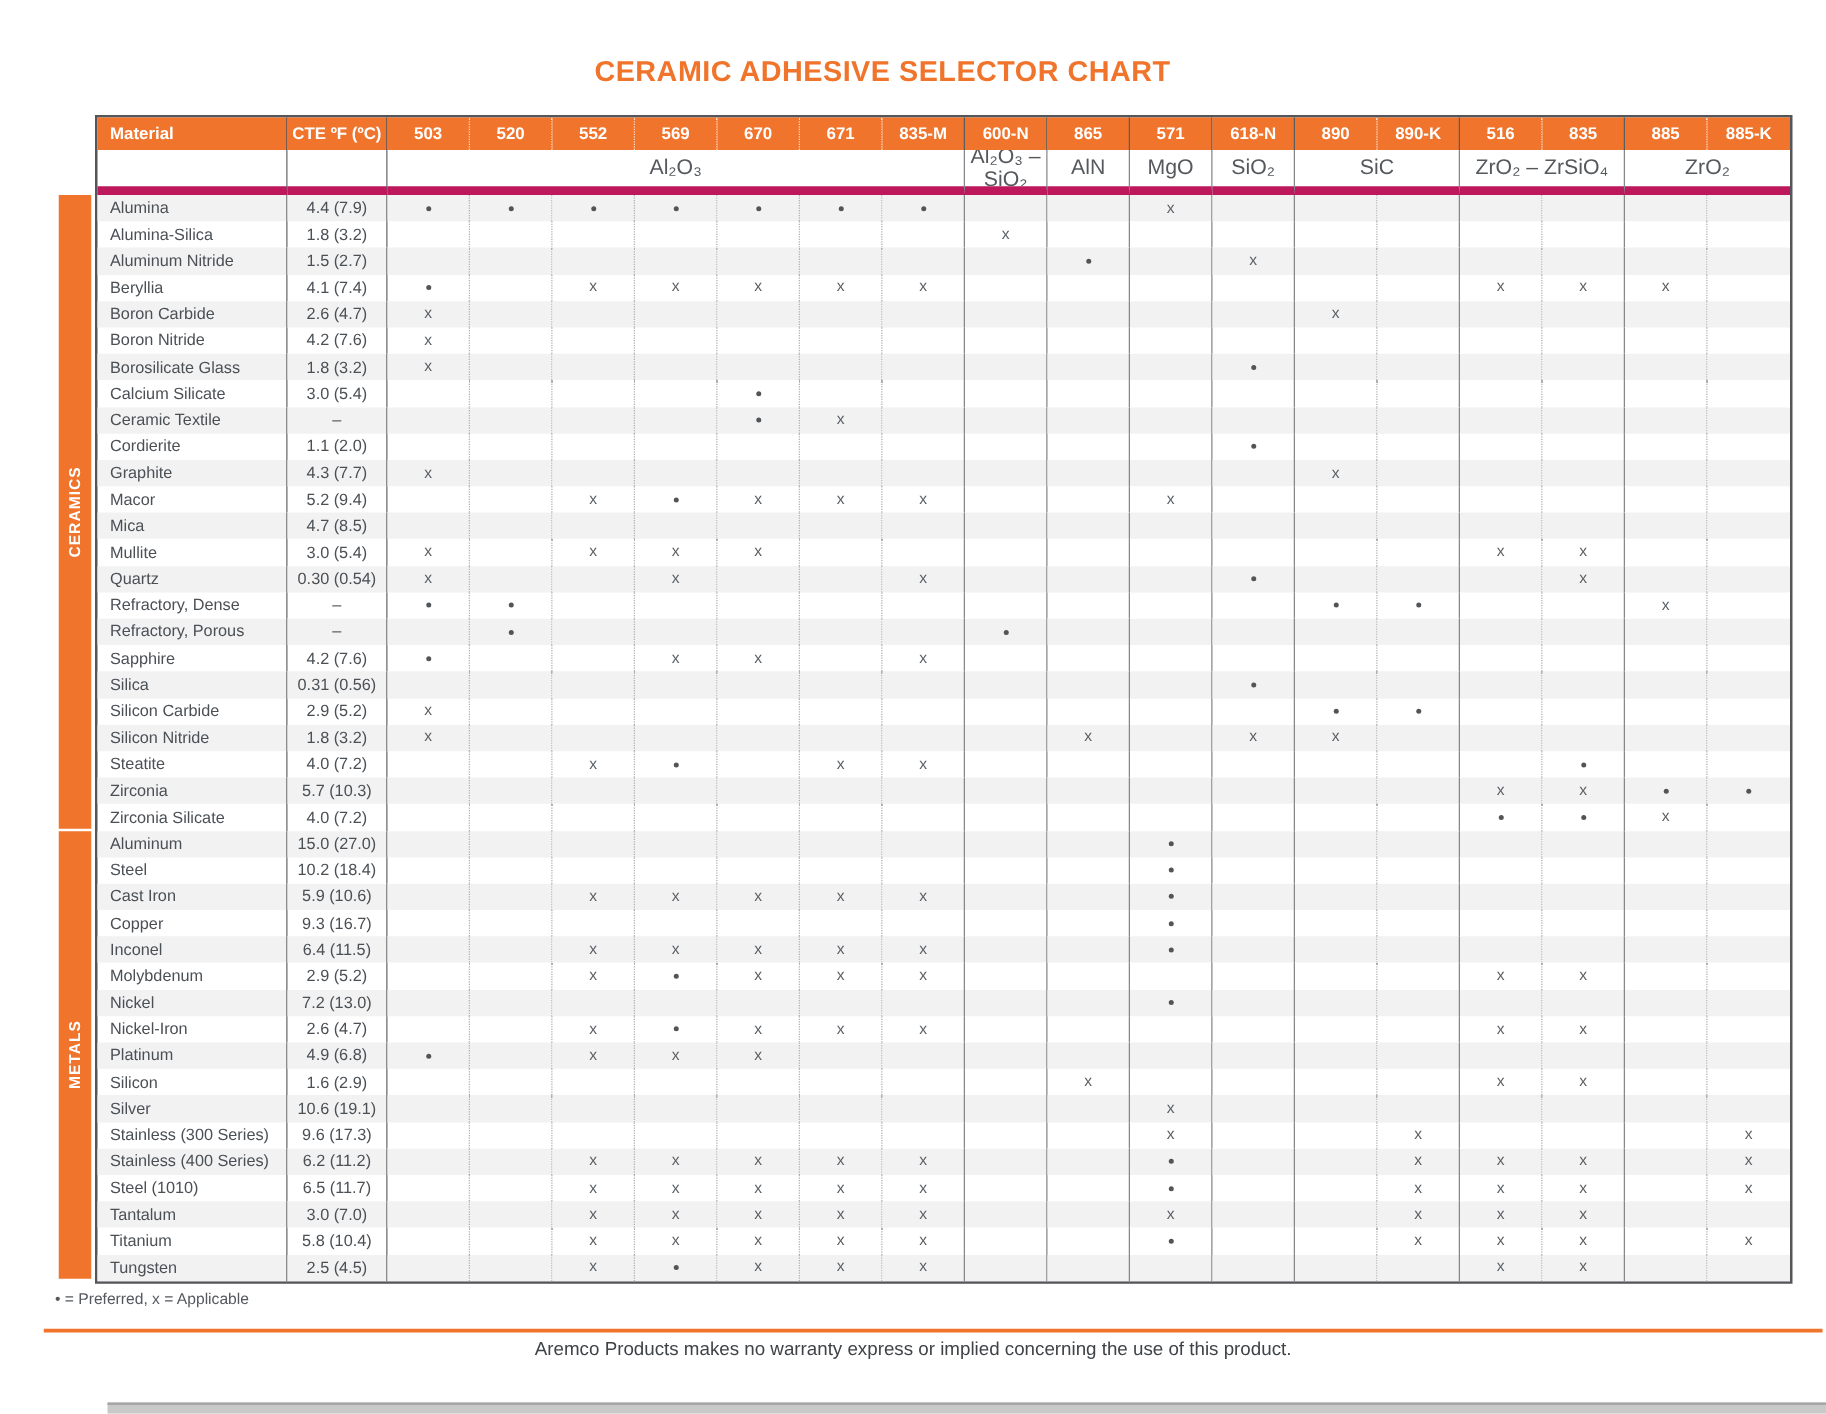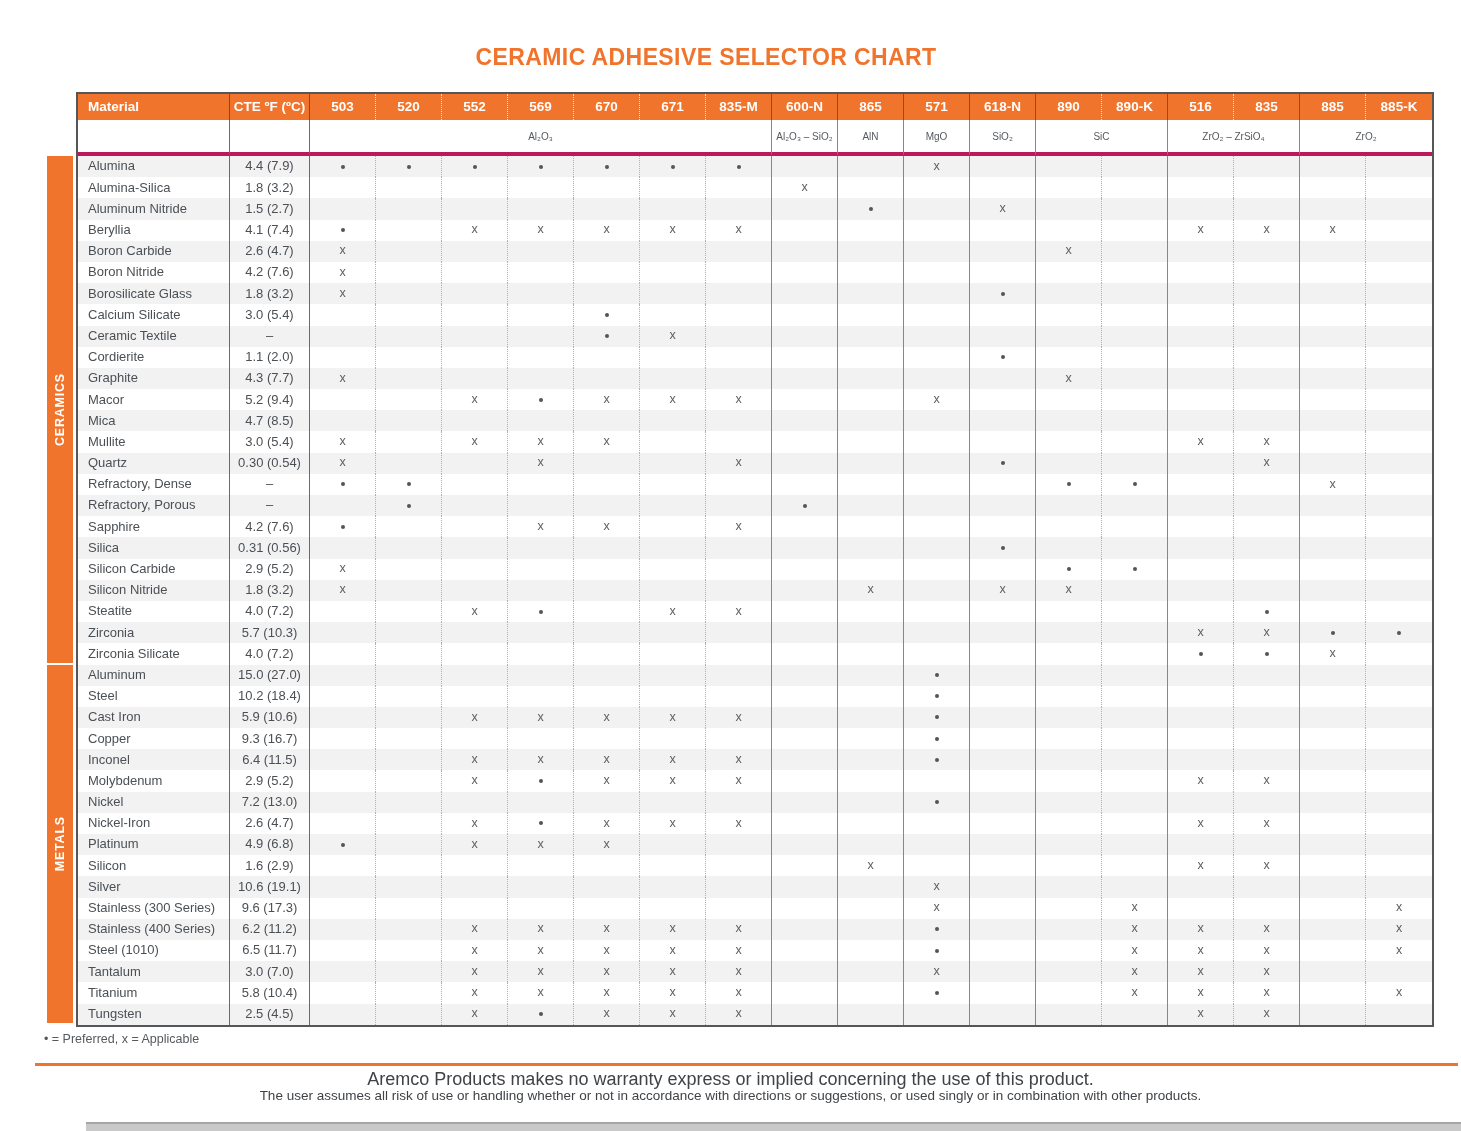--- a/index.html
+++ b/index.html
@@ -43,35 +43,35 @@
   .bd-solid{border-right:1px solid #85878A;}
   .bd-dot{border-right:1px dotted #AFB0B2;}
   
   .hd{
     background:var(--orange,#F0742B);color:#fff;font-weight:bold;font-size:13.5px;
   }
   .hd.bd-hdot{border-right:1px dotted rgba(255,255,255,.75);}
   .hd.bd-hsolid{border-right:1px solid #5B5C5E;}
   .hd.bd-dark{border-right:1.5px solid #55565A;}
   
-  .fr{border-bottom:4px solid #be185d;color:#55595E;text-align:center;font-size:10px;}
+  .fr{border-bottom:7px solid #be185d;color:#55595E;text-align:center;font-size:17px;}
   
   .mk{font-size:12.5px;color:#5B6065;}
   .dot{width:4px;height:4px;border-radius:50%;background:#515558;display:inline-block;}
   
   .legend{
     position:absolute;left:44px;top:1032px;font-size:12.5px;color:#55595E;
   }
   .rule{
     position:absolute;left:35px;top:1063px;width:1423px;height:3px;
     background:var(--orange,#F0742B);
   }
   .footer{position:absolute;left:0;top:1071px;width:1461px;text-align:center;color:#3F4347;}
   .footer .f1{font-size:15px;line-height:19px;}
-  .footer .f2{font-size:18px;line-height:17px;}
+  .footer .f2{font-size:15px;line-height:17px;}
   .footer .f3{font-size:13.5px;line-height:16px;}
   .bottom-bar{
     position:absolute;left:86px;top:1122px;width:1375px;height:7px;
     background:#C9C9C9;border-top:2px solid #A6A6A6;box-sizing:content-box;
   }
 </style>
 </head>
 <body>
 
 <h1 class="title">CERAMIC ADHESIVE SELECTOR CHART</h1>
@@ -981,16 +981,15 @@
     <div class="c mk bd-dot stripe"></div>
     <div class="c mk  stripe"></div>
   </div>
 
 <div class="legend">• = Preferred, x = Applicable</div>
 
 <div class="rule"></div>
 
 <div class="footer">
   <div class="f2">Aremco Products makes no warranty express or implied concerning the use of this product.</div>
-  <div class="f3">The user assumes all risk of use or handling whether or not in accordance with directions or suggestions, or used singly or in combination with other products.</div>
 </div>
 
 <div class="bottom-bar"></div>
 
 </body></html>

